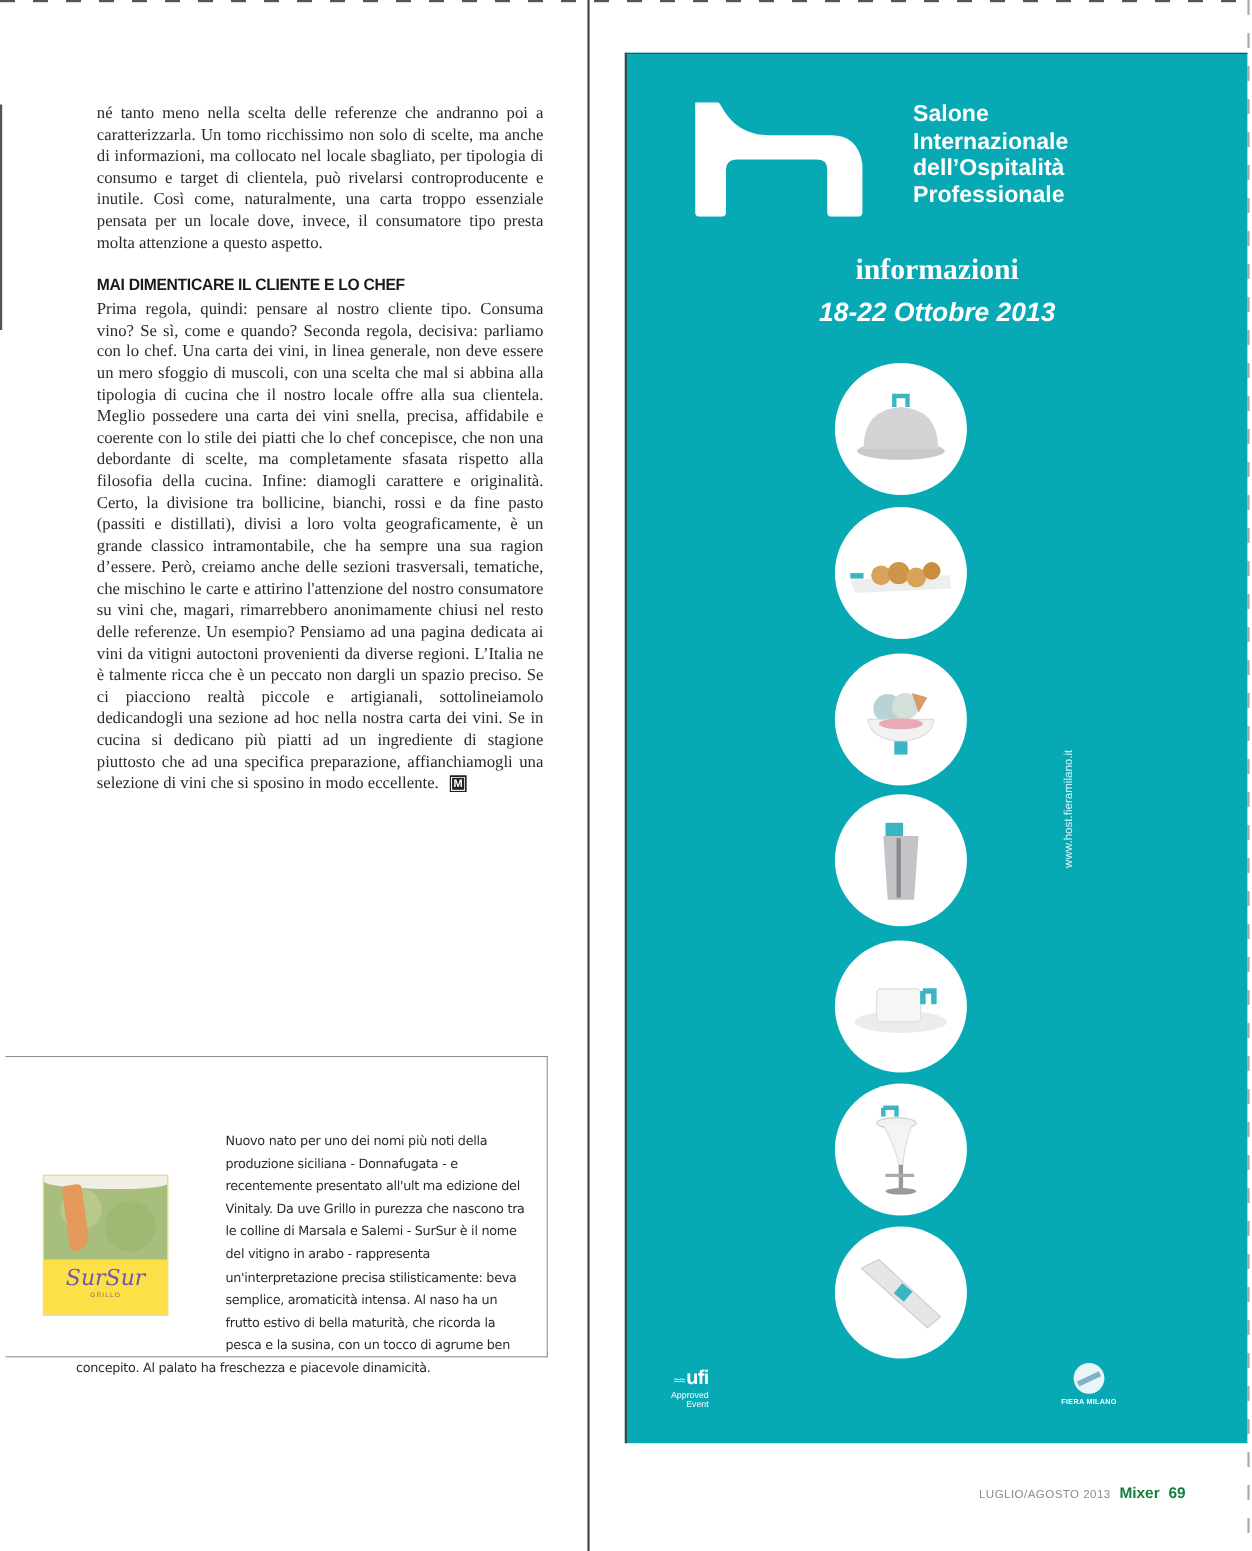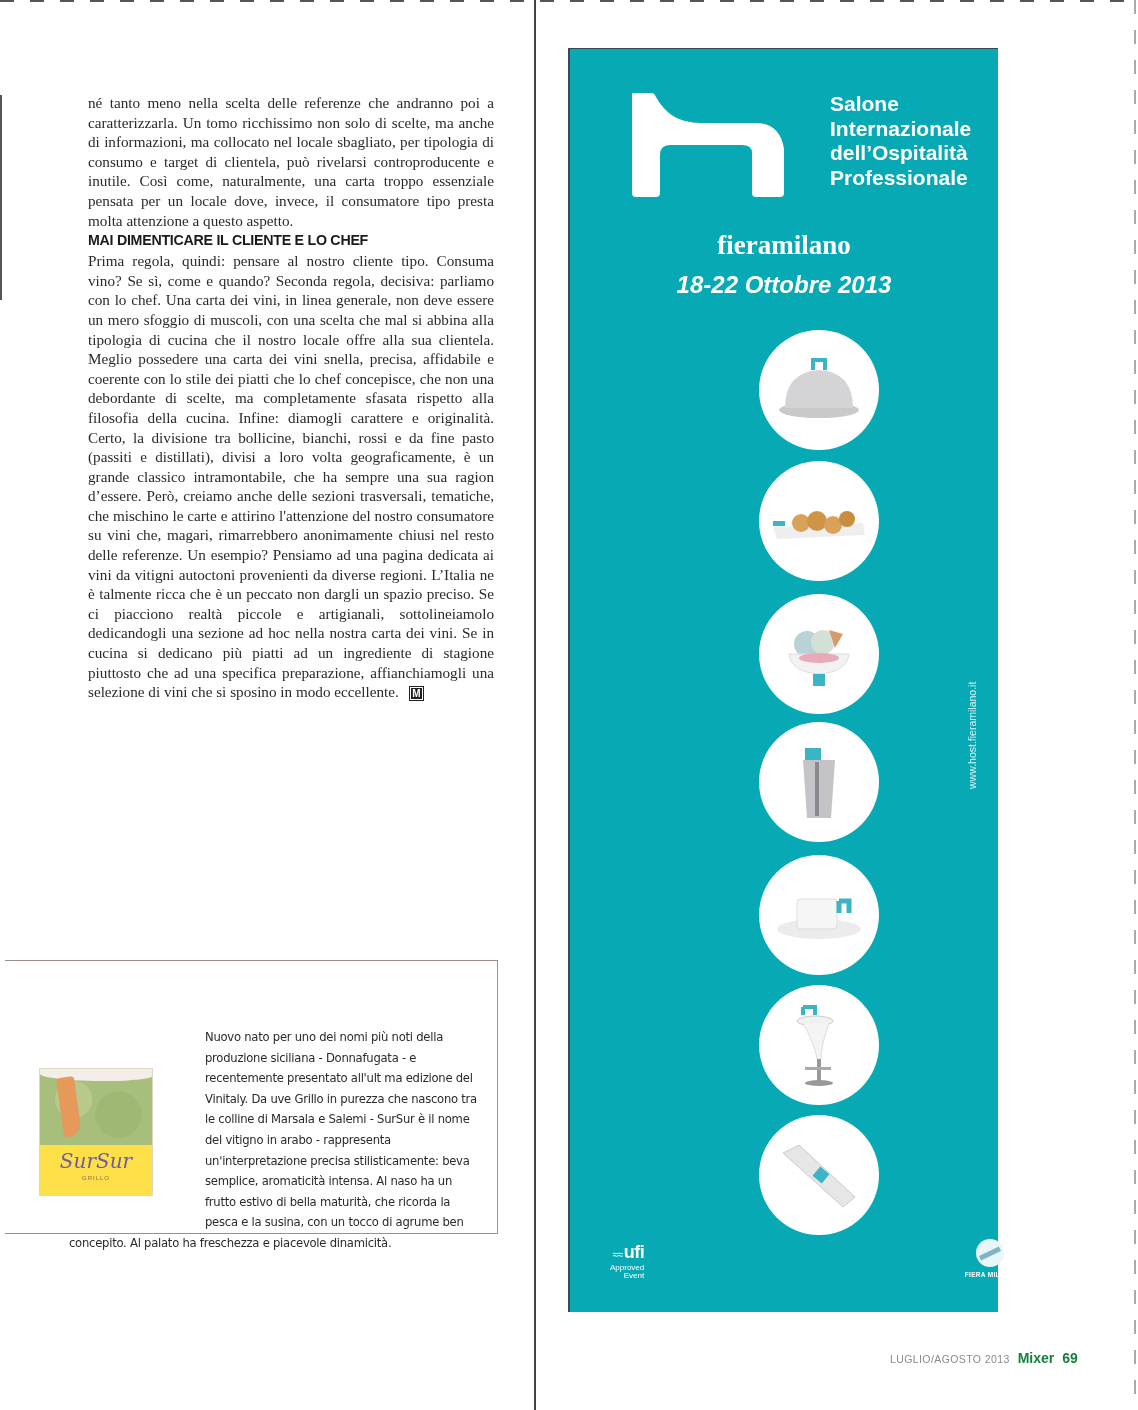--- a/index.html
+++ b/index.html
@@ -23,21 +23,21 @@
     background: repeating-linear-gradient(180deg, #aaa 0 14px, transparent 14px 30px);
   }
 
   
   .article {
     position: absolute; left: 88px; top: 93px; width: 406px;
     font-size: 15.2px; line-height: 19.6px; text-align: justify;
     font-family: "Liberation Serif", serif; color: #2a2a2a;
   }
   .article p { margin: 0; }
-  .article .lead { }
+  .article .lead { margin-bottom: 20px; }
   .section-heading {
     font-family: "Liberation Sans", sans-serif; font-weight: bold;
     font-size: 15px; letter-spacing: -0.3px; color: #1a1a1a;
     margin: 0 0 2px 0; line-height: 19px; transform: scaleX(0.95); transform-origin: left;
   }
   .end-mark {
     display: inline-block; width: 13px; height: 13px; background: #222; color: #fff;
     font-family: "Liberation Sans", sans-serif; font-size: 10px; font-weight: bold;
     line-height: 13px; text-align: center; margin-left: 10px; vertical-align: middle;
     border: 1px solid #222; box-shadow: inset 0 0 0 1px #fff;
@@ -82,21 +82,21 @@
   }
   .wine-text {
     position: absolute; left: 64px; top: 66px; width: 412px;
     font-family: "DejaVu Sans", sans-serif; font-size: 11.6px; line-height: 20.6px;
     color: #2a2a2a; letter-spacing: -0.25px;
   }
   .wine-text .float-spacer { float: left; width: 136px; height: 205px; }
 
   
   .ad {
-    position: absolute; left: 568px; top: 48px; width: 430px; height: 1264px;
+    position: absolute; left: 568px; top: 48px; width: 566px; height: 1264px;
     background: #07aab4; border-left: 2px solid #3a4a4e; border-top: 1px solid #3a4a4e;
     box-sizing: border-box; color: #fff;
   }
   .host-logo {
     position: absolute; left: 60px; top: 44px; width: 160px; height: 104px;
   }
   .host-tagline {
     position: absolute; left: 260px; top: 43px;
     font-family: "Liberation Sans", sans-serif; font-weight: bold; font-size: 21px;
     line-height: 24.6px; color: #fff;
@@ -184,21 +184,21 @@
   <svg class="host-logo" viewBox="0 0 160 104">
     <path d="M2 0 H22 Q24 0 26 4 Q40 30 70 30 H126 Q150 30 154 56 V100 Q154 104 150 104 H126 Q122 104 122 100 V60 Q122 52 112 52 H40 Q30 52 30 62 V100 Q30 104 26 104 H6 Q2 104 2 100 Z" fill="#ffffff"></path>
     <text x="78" y="98" text-anchor="middle" font-family="Liberation Sans, sans-serif" font-size="44" fill="#07aab4">host</text>
   </svg>
   <div class="host-tagline">
     <div>Salone</div>
     <div>Internazionale</div>
     <div>dell’Ospitalità</div>
     <div>Professionale</div>
   </div>
-  <div class="fiera-name">fieramilano</div>
+  <div class="fiera-name">informazioni</div>
   <div class="fiera-dates">18-22 Ottobre 2013</div>
 
   <div class="product" style="top:281px">
     <svg viewBox="0 0 120 120">
       <ellipse cx="60" cy="80" rx="40" ry="8" fill="#c9c9c9"></ellipse>
       <path d="M26 78 Q26 42 60 40 Q94 42 94 78 Z" fill="#d4d4d6"></path>
       <path d="M54 40 V30 H66 V40" stroke="#3bb5c4" stroke-width="4" fill="none"></path>
     </svg>
   </div>
   <div class="product" style="top:412px">

